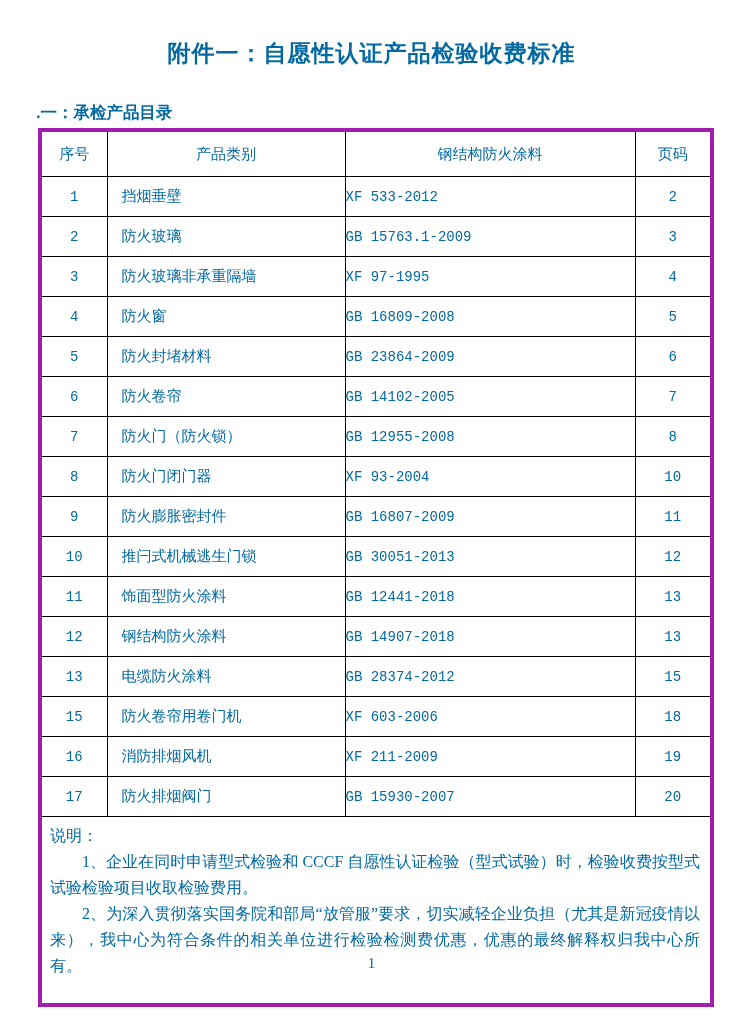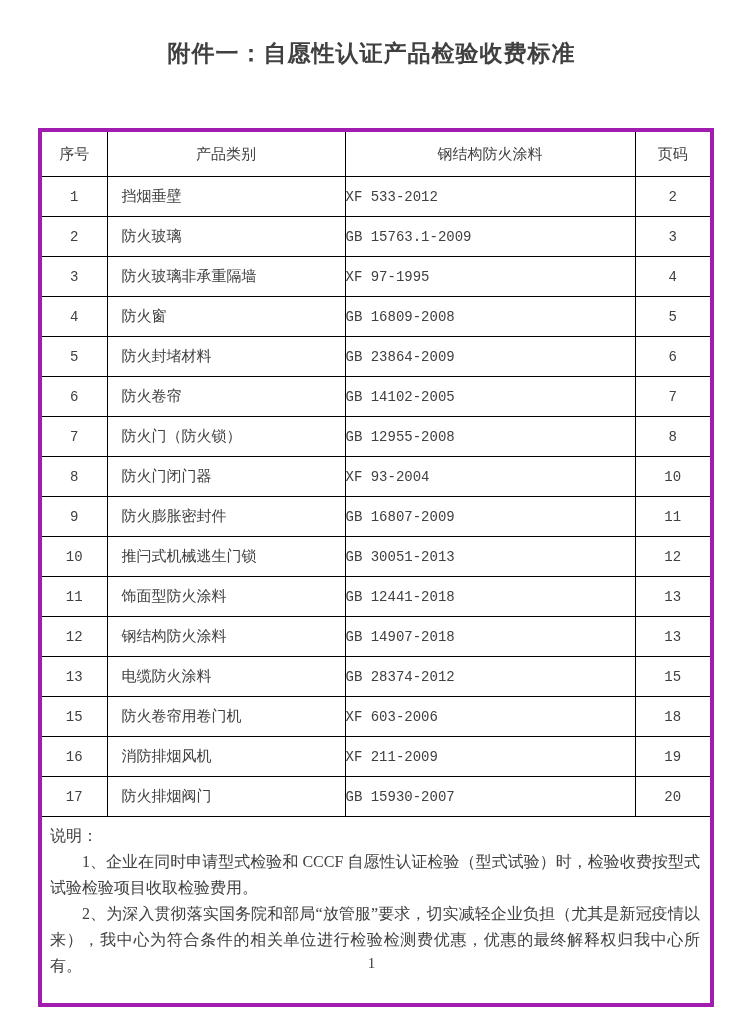--- a/index.html
+++ b/index.html
@@ -6,21 +6,21 @@
     margin: 0;
     padding: 0;
     background: #ffffff;
   }
   .page {
     position: relative;
     width: 743px;
     height: 1029px;
     margin: 0 auto;
     background: #ffffff;
-    color: #404040;
+    color: #0369a1;
     font-family: "Liberation Serif", serif;
     overflow: hidden;
   }
   .doc-title {
     padding-top: 38px;
     text-align: center;
     font-family: "Liberation Sans", sans-serif;
     font-weight: bold;
     font-size: 23px;
     letter-spacing: 1px;
@@ -101,20 +101,21 @@
     font-size: 15px;
   }
 </style>
 </head>
 <body>
 
 <div class="page">
 
   <div class="doc-title">附件一：自愿性认证产品检验收费标准</div>
 
+  <div class="section-heading">.一：承检产品目录</div>
 
   <table class="product-table">
     <colgroup>
       <col class="col-no-w">
       <col class="col-cat-w">
       <col class="col-std-w">
       <col class="col-page-w">
     </colgroup>
     <thead>
       <tr>

